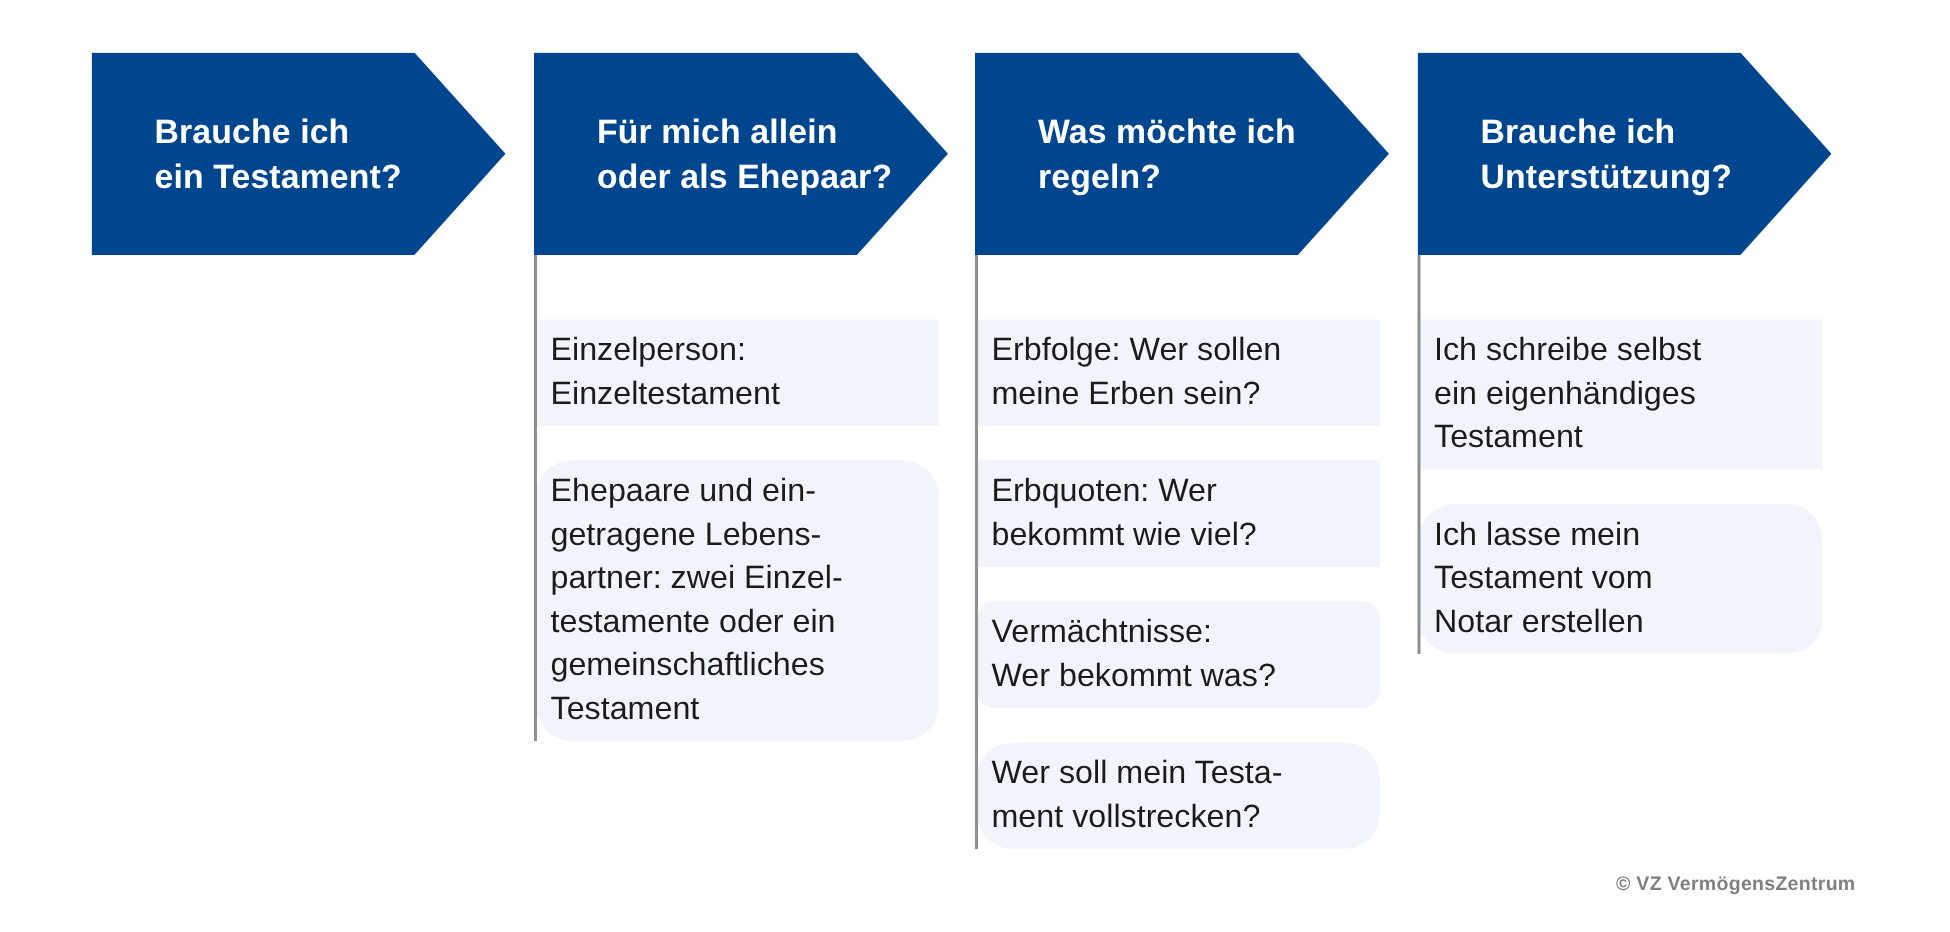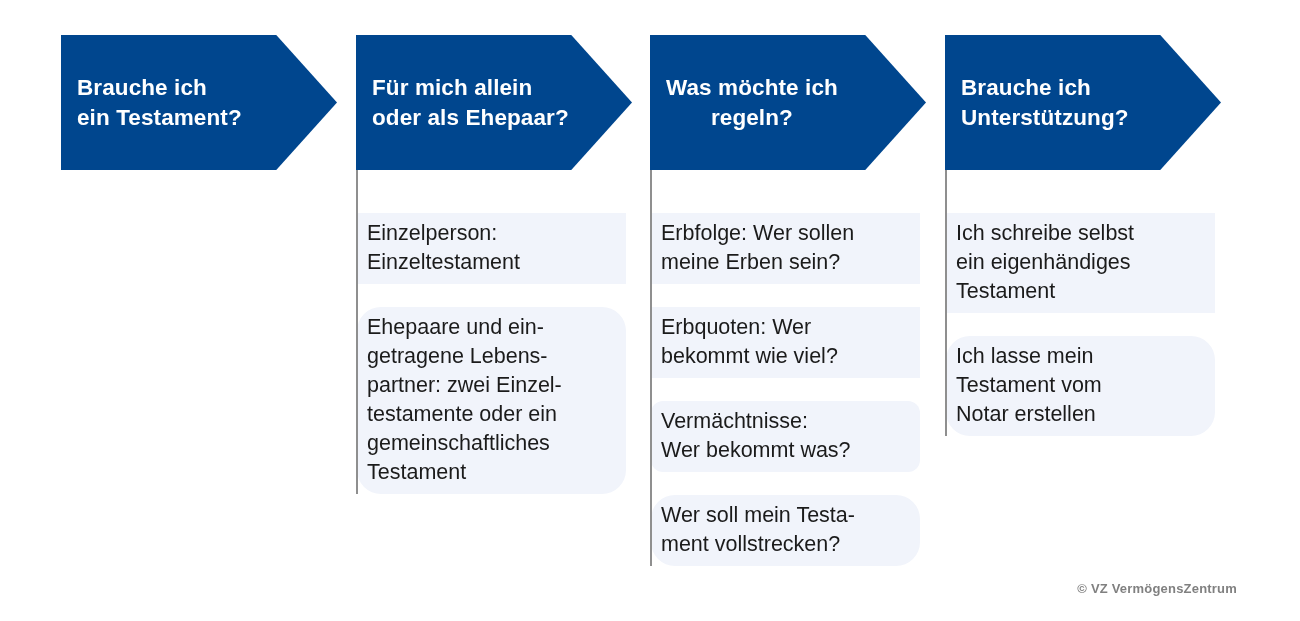--- a/index.html
+++ b/index.html
@@ -27,20 +27,21 @@
     padding-left: 16px;
     box-sizing: border-box;
   }
   .arrow-label {
     color: #ffffff;
     font-weight: bold;
     font-size: 22.5px;
     line-height: 30px;
     white-space: pre-line;
     letter-spacing: 0.1px;
+    margin-left: 26px;
   }
   .body { position: relative; padding-top: 43px; }
   .vline {
     position: absolute;
     left: 0;
     top: 0;
     bottom: 0;
     width: 2px;
     background: #8f8f8f;
   }
@@ -91,21 +92,21 @@
       <div class="box" style="background: rgb(241, 244, 251);">Ehepaare und ein-
 getragene Lebens-
 partner: zwei Einzel-
 testamente oder ein
 gemeinschaftliches
 Testament</div>
     </div>
   </div>
 
   <div class="column col-3">
-    <div class="arrow" style="background: rgb(0, 70, 142); text-align: center;">
+    <div class="arrow" style="background: rgb(0, 70, 142);">
       <span class="arrow-label">Was möchte ich
 regeln?</span>
     </div>
     <div class="body">
       <div class="vline" style="background: rgb(143, 143, 143);"></div>
       <div class="box" style="background: rgb(241, 244, 251);">Erbfolge: Wer sollen
 meine Erben sein?</div>
       <div class="box" style="background: rgb(241, 244, 251);">Erbquoten: Wer
 bekommt wie viel?</div>
       <div class="box" style="background: rgb(241, 244, 251); border-radius: 12px;">Vermächtnisse:

